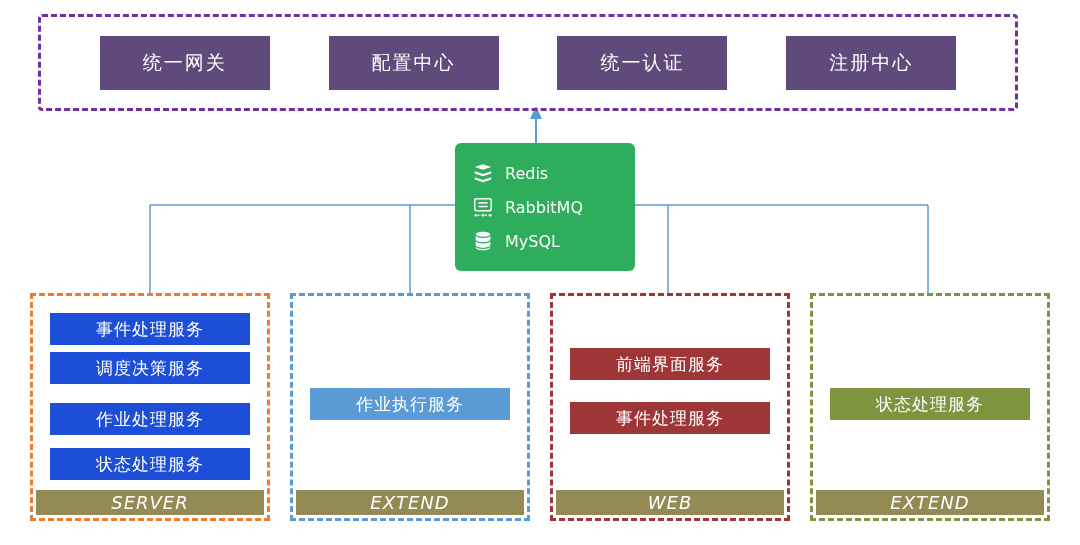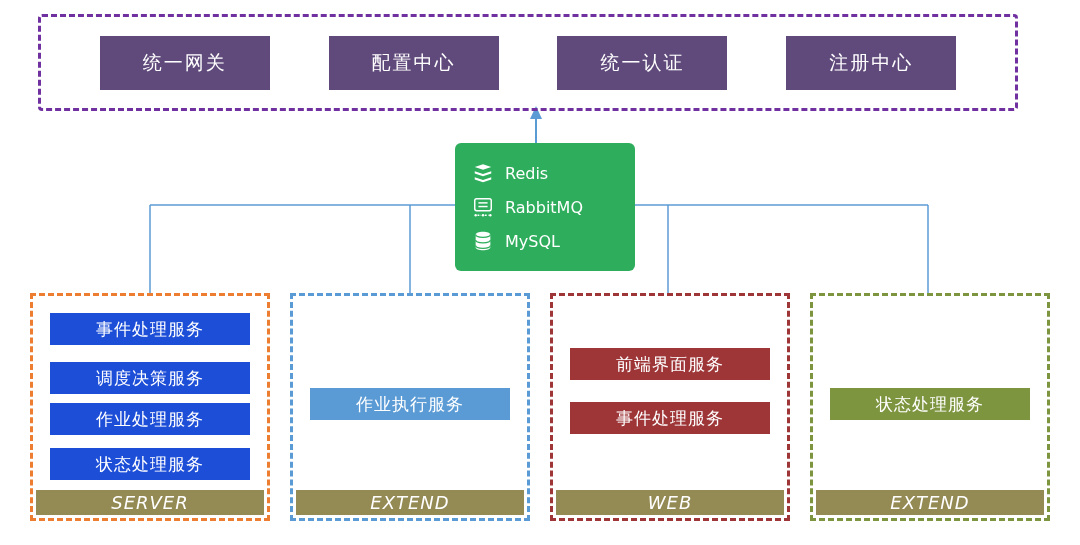--- a/index.html
+++ b/index.html
@@ -110,21 +110,21 @@
           <path fill="#ffffff" d="M4 5 C4 3.3 7.6 2 12 2 s8 1.3 8 3 v14 c0 1.7 -3.6 3 -8 3 s-8 -1.3 -8 -3 Z"></path>
           <path fill="none" stroke="#2EAE5C" stroke-width="1.4" d="M4 5 c0 1.7 3.6 3 8 3 s8 -1.3 8 -3 M4 11 c0 1.7 3.6 3 8 3 s8 -1.3 8 -3 M4 17 c0 1.7 3.6 3 8 3 s8 -1.3 8 -3"></path>
         </svg>
       </span>
       <span>MySQL</span>
     </div>
   </div>
 
   <div class="group g-server">
     <div class="svc svc-server" style="top:17px">事件处理服务</div>
-    <div class="svc svc-server" style="top:66px">调度决策服务</div>
+    <div class="svc svc-server" style="top:56px">调度决策服务</div>
     <div class="svc svc-server" style="top:107px">作业处理服务</div>
     <div class="svc svc-server" style="top:152px">状态处理服务</div>
     <div class="bar">SERVER</div>
   </div>
 
   <div class="group g-agent">
     <div class="svc svc-agent" style="top:92px">作业执行服务</div>
     <div class="bar">EXTEND</div>
   </div>
 

